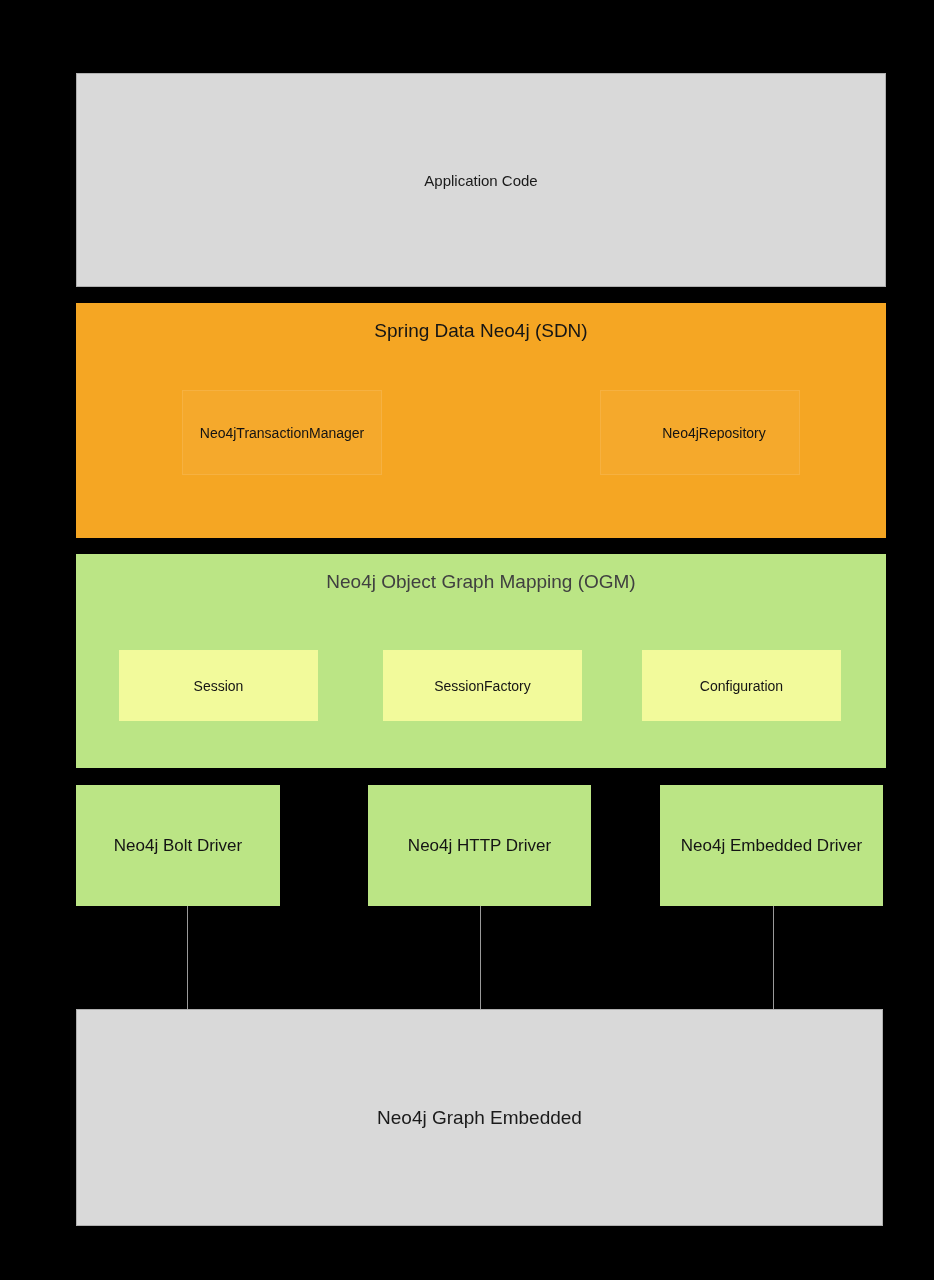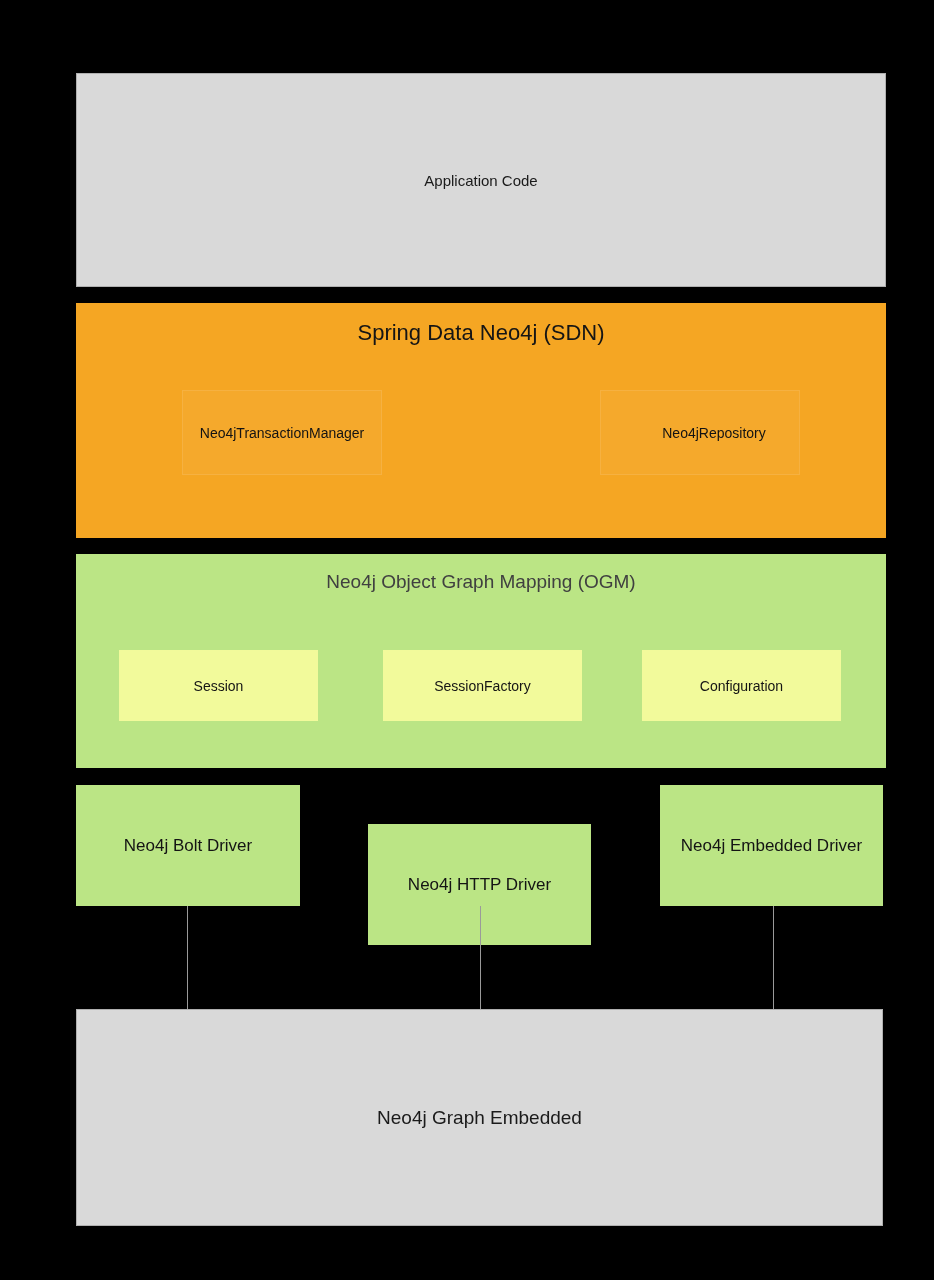--- a/index.html
+++ b/index.html
@@ -57,21 +57,21 @@
     height: 235px;
     background: #f5a623;
     display: block;
   }
   .sdn .layer-title {
     position: absolute;
     left: 0;
     right: 0;
     top: 17px;
     text-align: center;
-    font-size: 22px;
+    font-size: 19px;
     color: #151515;
     font-weight: 400;
   }
   .sdn-children {
     position: absolute;
     left: 0;
     top: 87px;
     width: 786px;
     height: 85px;
   }
@@ -140,22 +140,22 @@
     height: 121px;
     box-sizing: border-box;
     background: #bbe585;
     display: flex;
     align-items: center;
     justify-content: center;
     font-size: 17px;
     color: #141414;
     white-space: nowrap;
   }
-  .driver.driver-bolt     { left: 76px;  width: 224px; }
-  .driver.driver-http     { left: 368px; width: 223px; margin-top: 39px; }
+  .driver.driver-bolt     { left: 76px;  width: 204px; }
+  .driver.driver-http     { left: 368px; width: 223px; }
   .driver.driver-embedded { left: 660px; width: 223px; }
 
   
   .connector {
     position: absolute;
     top: 906px;
     width: 1px;
     height: 103px;
     background: #9a9a9a;
   }

